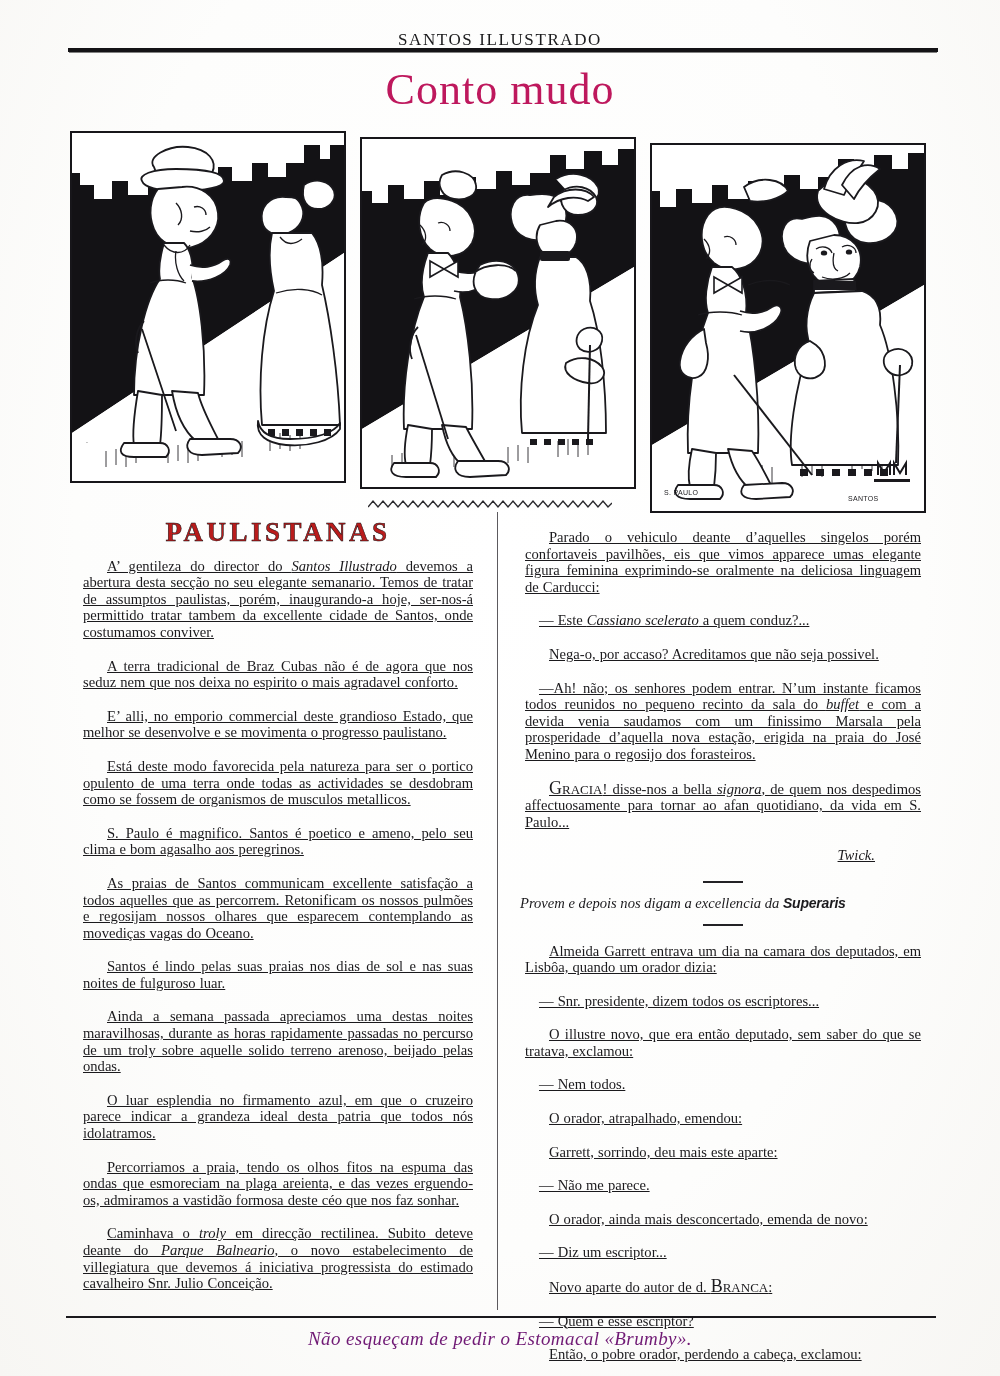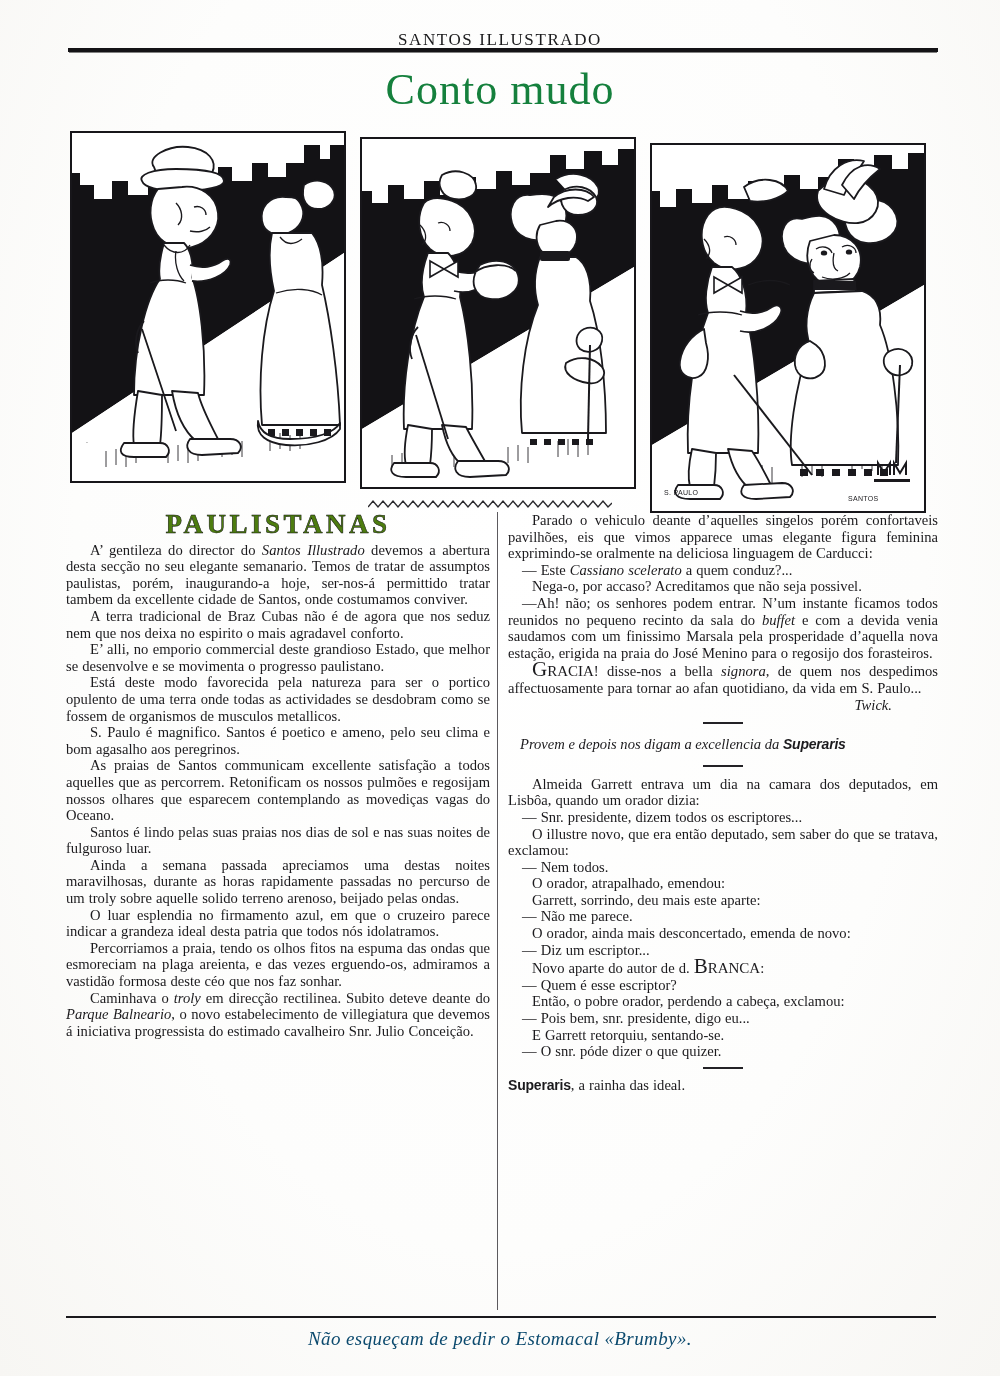--- a/index.html
+++ b/index.html
@@ -44,21 +44,21 @@
     box-shadow: 0 2px 0 -1px rgba(30,30,30,.55);
   }
 
   .deck-title {
     position: absolute;
     top: 64px; left: 0; right: 0;
     text-align: center;
     font-size: 44px;
     font-weight: 400;
     letter-spacing: 1px;
-    color: #15803d;
+    color: #be185d;
     font-family: "Liberation Serif", "DejaVu Serif", serif;
   }
 
   
   .strip {
     position: absolute;
     top: 131px;
     left: 70px;
     width: 866px;
     height: 366px;
@@ -112,37 +112,38 @@
     height: 798px;
     background: #5c5a5e;
   }
 
   .section-head {
     font-family: "Liberation Serif", "DejaVu Serif", serif;
     font-weight: bold;
     font-size: 27px;
     letter-spacing: 3.5px;
     text-align: center;
-    margin: 4px 0 9px 0;
-    color: #4d7c0f;
+    margin: 12px 0 9px 0;
+    color: #b91c1c;
     -webkit-text-stroke: 0.5px #0f0f11;
   }
 
   p.para {
-    margin: 0;
+    margin: 17px;
     text-indent: 24px;
     word-spacing: .4px;
+    text-decoration: underline;
   }
   p.noindent { text-indent: 0; }
   p.dash { text-indent: 14px; }
 
   i, em { font-style: italic; }
   .sc {
     font-variant: small-caps;
-    font-size: 21px;
+    font-size: 18px;
   }
   .bold-sans {
     font-family: "Liberation Sans", "DejaVu Sans", sans-serif;
     font-weight: bold;
     font-size: 14px;
     letter-spacing: -.2px;
   }
 
   .mini-rule {
     width: 40px;
@@ -165,21 +166,21 @@
     height: 2px;
     background: #1a191d;
   }
   .footer {
     position: absolute;
     top: 1328px; left: 0; right: 0;
     text-align: center;
     font-style: italic;
     font-size: 19px;
     letter-spacing: .4px;
-    color: #0c4a6e;
+    color: #701a75;
   }
 </style>
 </head>
 <body>
 
 <div class="page"></div>
 
 <div class="masthead">
   <span class="masthead-title">SANTOS ILLUSTRADO</span>
 </div>

